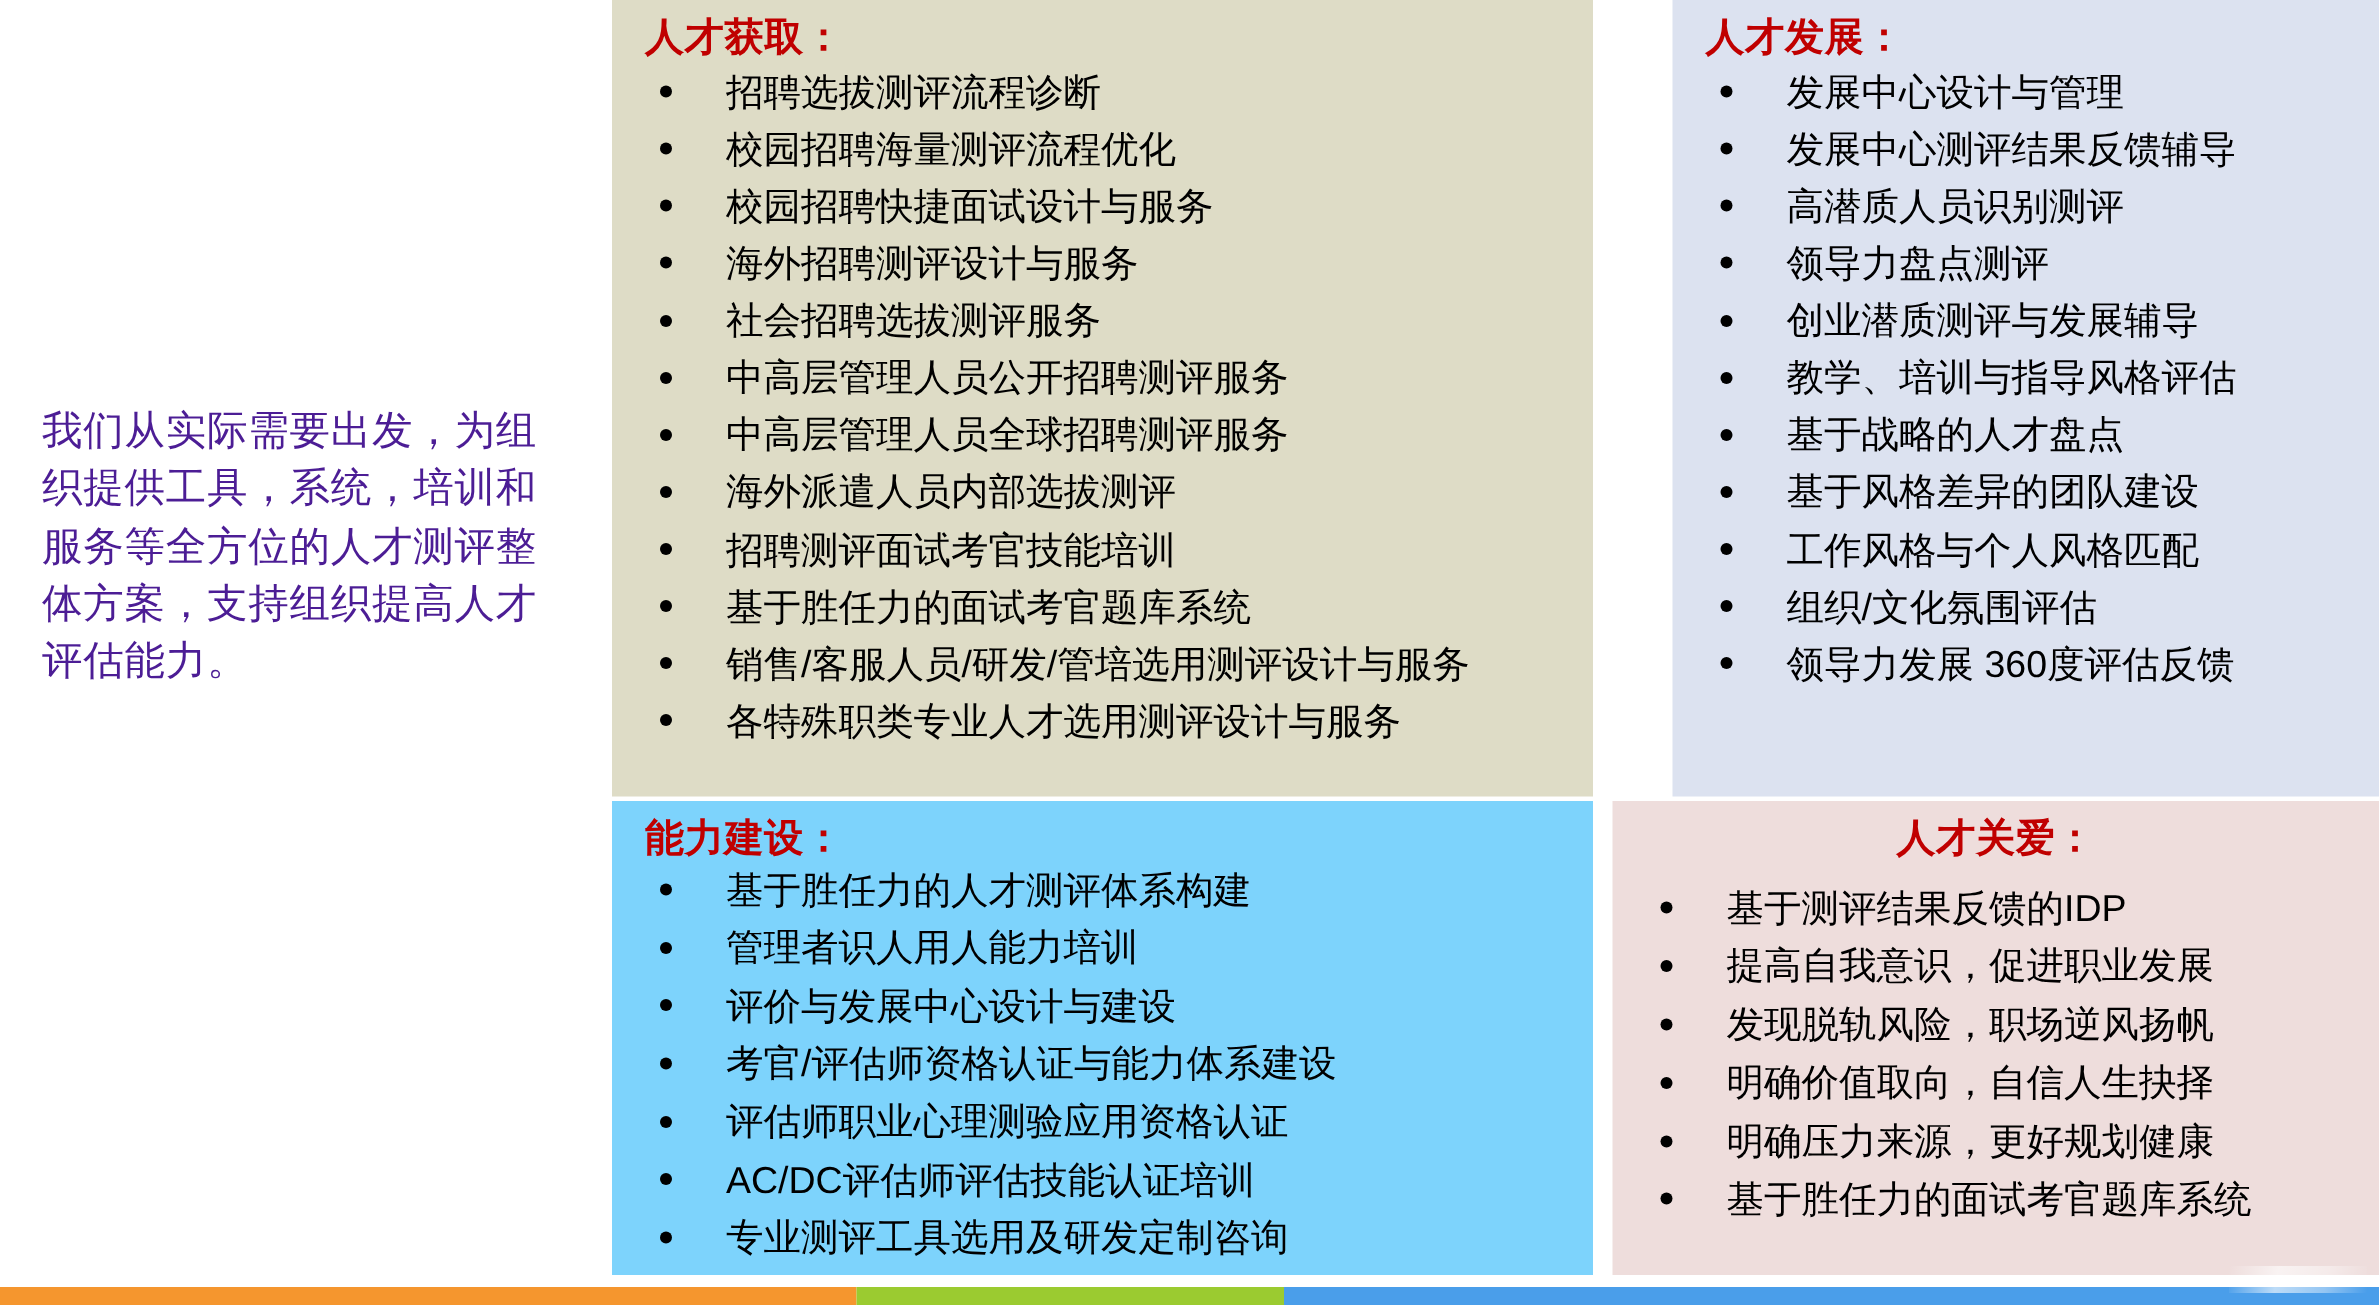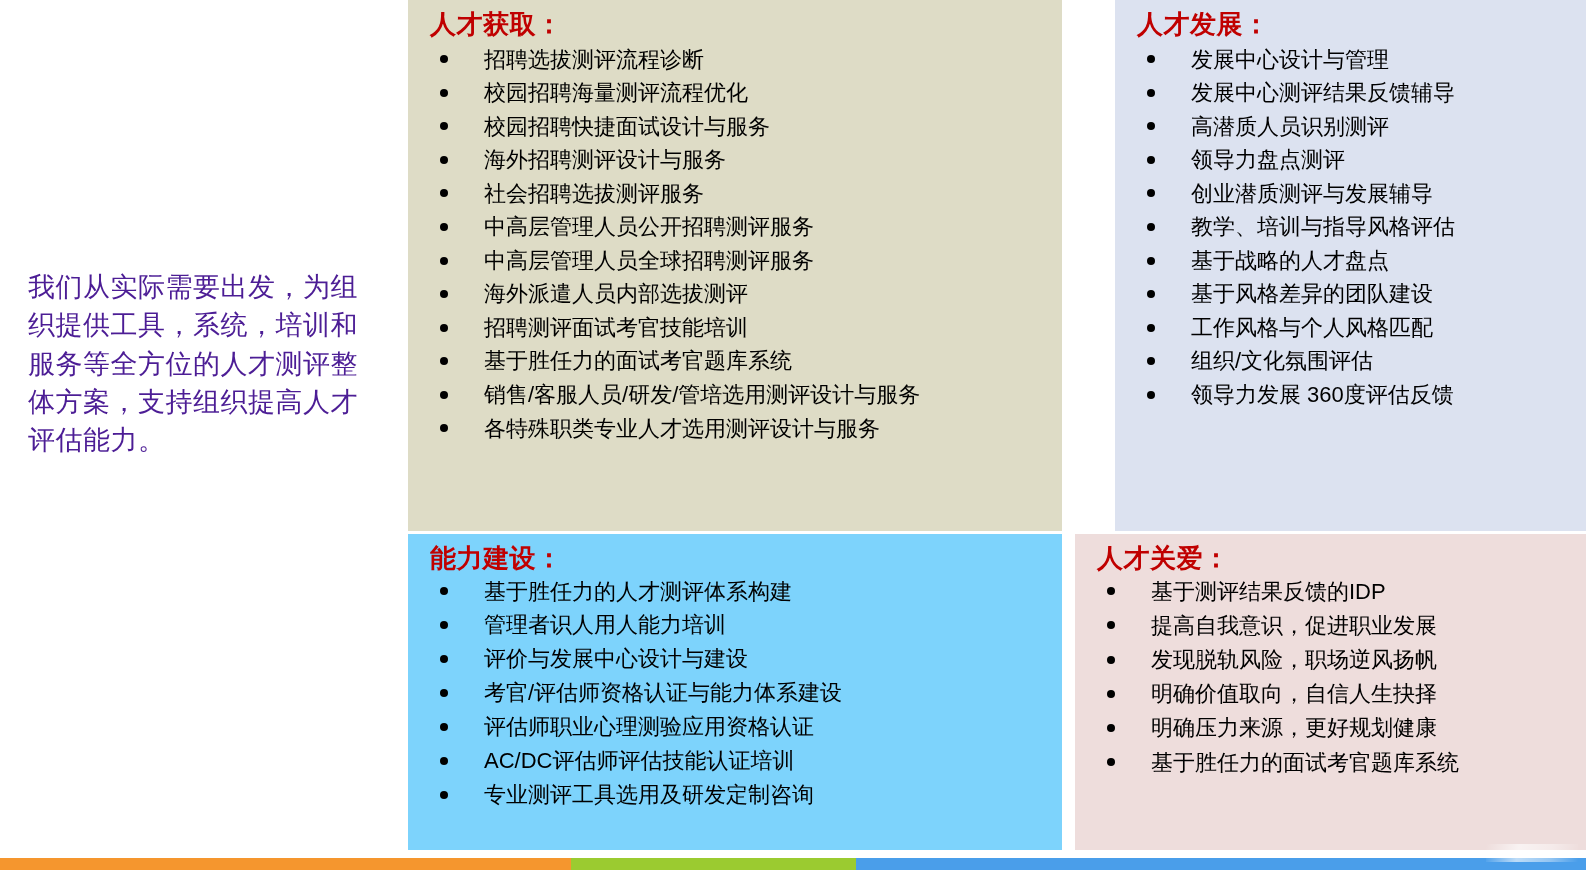--- a/index.html
+++ b/index.html
@@ -47,21 +47,21 @@
     letter-spacing: 0.5px;
   }
   ul.bullets {
     list-style: none;
     margin: 0;
     padding: 0;
   }
   ul.bullets li {
     position: relative;
     padding-left: 62px;
-    font-size: 22px;
+    font-size: 25px;
     line-height: 1.52;
     color: #000000;
     white-space: nowrap;
   }
   ul.bullets li .dot {
     position: absolute;
     left: 18px;
     top: 0.58em;
     width: 8px;
     height: 8px;
@@ -99,21 +99,21 @@
   }
   #panel-dev ul.bullets li { line-height: 1.525; }
 
   #panel-care {
     left: 1075px;
     top: 534px;
     width: 511px;
     height: 316px;
     background: #EEDDDC;
   }
-  #panel-care .panel-title { margin-bottom: 0px; }
+  #panel-care .panel-title { margin-bottom: 12px; text-align: center; }
   #panel-care ul.bullets li { line-height: 1.555; }
 
   
   .footer {
     position: absolute;
     left: 0;
     bottom: 0;
     width: 1586px;
     height: 12px;
     display: flex;

